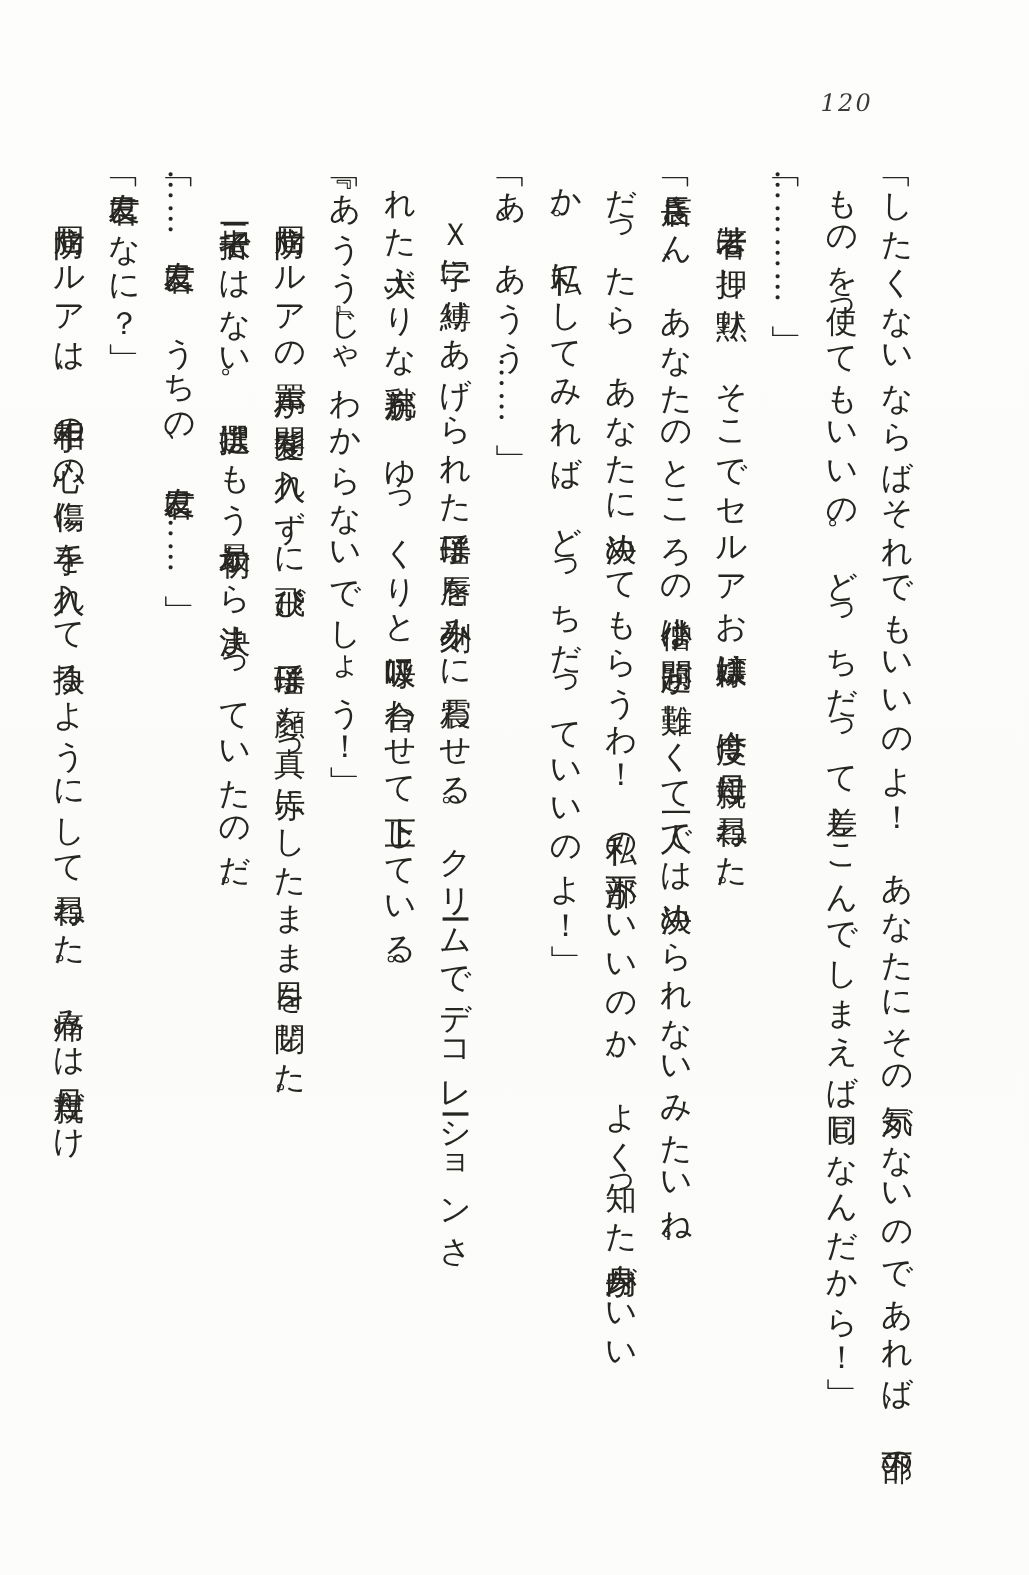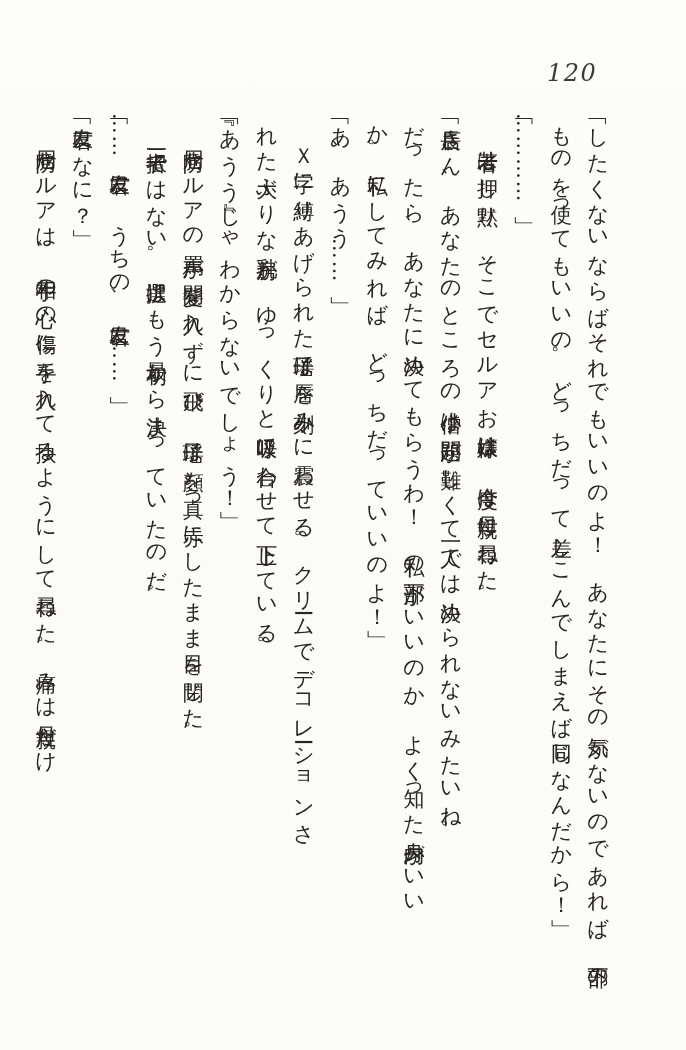--- a/index.html
+++ b/index.html
@@ -18,21 +18,21 @@
   .page {
     position: absolute;
     inset: 0;
     background: linear-gradient(180deg, #fdfdfc 0%, #fbfbf9 55%, #fcfcfa 100%);
   }
   .pagenum {
     position: absolute;
     top: 59px;
     left: 547px;
     font-style: italic;
-    font-size: 24px;
+    font-size: 16px;
     letter-spacing: 1.5px;
     color: #3b3a36;
   }
   .vtext {
     position: absolute;
     top: 111px;
     right: 70px;
     height: 902px;
     writing-mode: vertical-rl;
     -webkit-writing-mode: vertical-rl;

